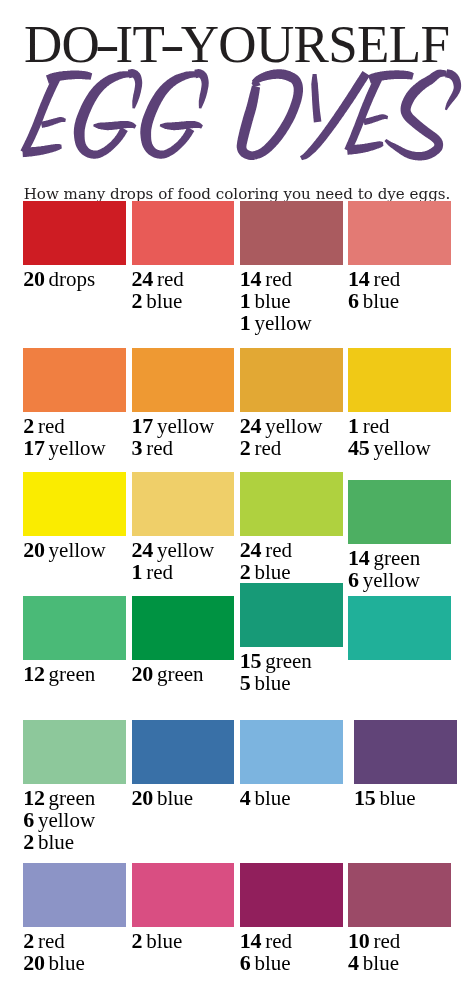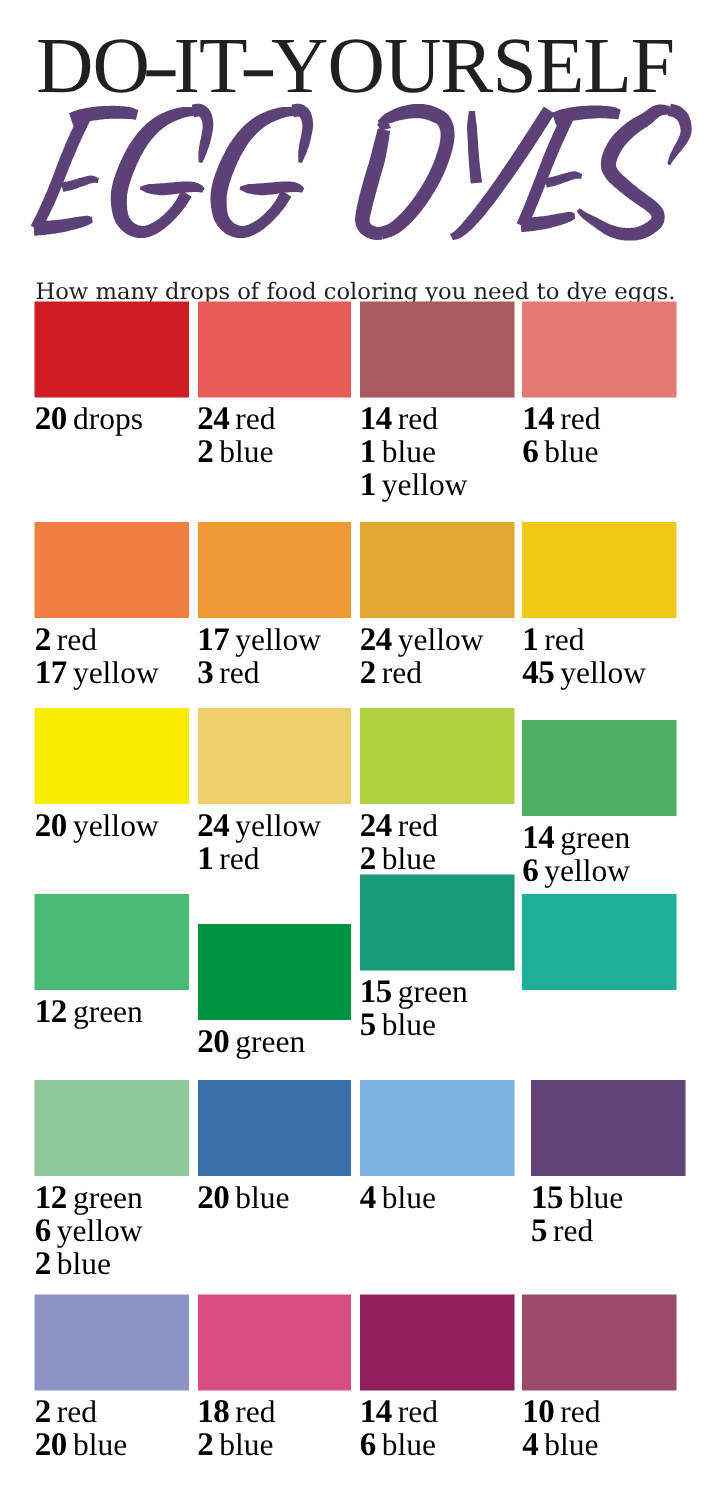--- a/index.html
+++ b/index.html
@@ -148,21 +148,21 @@
           <div class="ln"><span class="num">14</span><span>green</span></div>
           <div class="ln"><span class="num">6</span><span>yellow</span></div>
         </div>
       </div>
       <div class="cell" style="left: 23.2px; top: 596px;">
         <div class="sw" style="background: rgb(74, 186, 119);"></div>
         <div class="lbl">
           <div class="ln"><span class="num">12</span><span>green</span></div>
         </div>
       </div>
-      <div class="cell" style="left: 131.5px; top: 596px; margin-top: 20px;">
+      <div class="cell" style="left: 131.5px; top: 596px;">
         <div class="sw" style="background: rgb(0, 147, 66);"></div>
         <div class="lbl">
           <div class="ln"><span class="num">20</span><span>green</span></div>
         </div>
       </div>
       <div class="cell" style="left: 239.8px; top: 583px;">
         <div class="sw" style="background: rgb(23, 154, 119);"></div>
         <div class="lbl">
           <div class="ln"><span class="num">15</span><span>green</span></div>
           <div class="ln"><span class="num">5</span><span>blue</span></div>
@@ -188,34 +188,32 @@
       <div class="cell" style="left: 239.8px; top: 720px;">
         <div class="sw" style="background: rgb(124, 180, 223);"></div>
         <div class="lbl">
           <div class="ln"><span class="num">4</span><span>blue</span></div>
         </div>
       </div>
       <div class="cell" style="left: 354px; top: 720px;">
         <div class="sw" style="background: rgb(97, 68, 120);"></div>
         <div class="lbl">
           <div class="ln"><span class="num">15</span><span>blue</span></div>
-          <div class="ln"><span class="num">5</span><span>red</span></div>
         </div>
       </div>
       <div class="cell" style="left: 23.2px; top: 863px;">
         <div class="sw" style="background: rgb(140, 148, 198);"></div>
         <div class="lbl">
           <div class="ln"><span class="num">2</span><span>red</span></div>
           <div class="ln"><span class="num">20</span><span>blue</span></div>
         </div>
       </div>
       <div class="cell" style="left: 131.5px; top: 863px;">
         <div class="sw" style="background: rgb(217, 78, 130);"></div>
         <div class="lbl">
-          <div class="ln"><span class="num">18</span><span>red</span></div>
           <div class="ln"><span class="num">2</span><span>blue</span></div>
         </div>
       </div>
       <div class="cell" style="left: 239.8px; top: 863px;">
         <div class="sw" style="background: rgb(145, 31, 92);"></div>
         <div class="lbl">
           <div class="ln"><span class="num">14</span><span>red</span></div>
           <div class="ln"><span class="num">6</span><span>blue</span></div>
         </div>
       </div>

